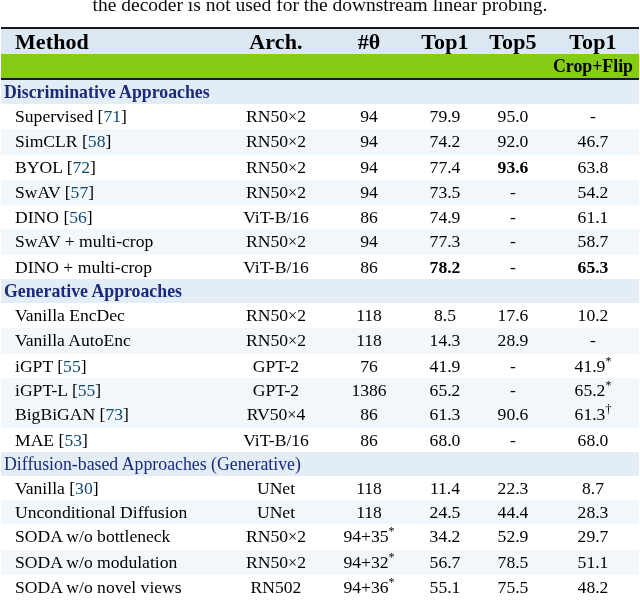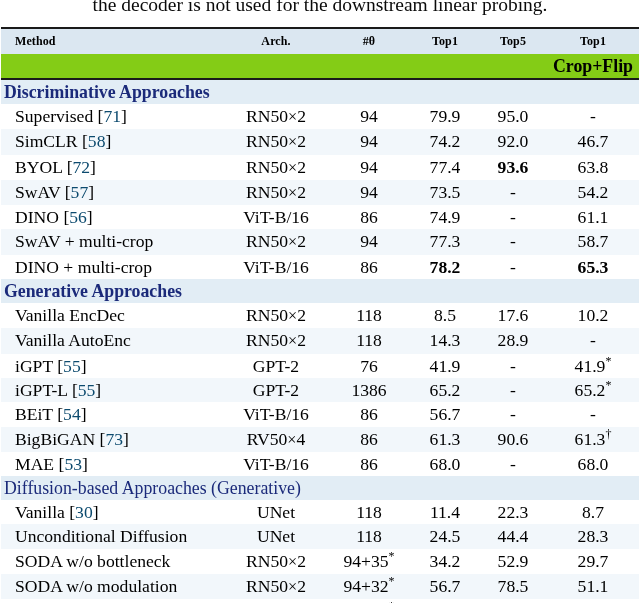--- a/index.html
+++ b/index.html
@@ -58,21 +58,21 @@
   table.results td, table.results th {
     padding: 0;
     margin: 0;
     vertical-align: baseline;
   }
 
   
   tr.head-row { background: #dbe7f1; }
   tr.head-row th {
     font-weight: bold;
-    font-size: 12px;
+    font-size: 22px;
     height: 25px;
     line-height: 25px;
     text-align: center;
     letter-spacing: 0.1px;
   }
   tr.head-row th.method-h {
     text-align: left;
     padding-left: 14px;
   }
   tr.head-sub { background: #84cc16; }
@@ -254,28 +254,20 @@
           <td><span class="">41.9</span><sup class="mark">*</sup></td>
         </tr>
         <tr class="data-row shade">
           <td class="method"><span class="">iGPT-L</span> <span>[<span class="cite">55</span>]</span></td>
           <td><span class="">GPT-2</span></td>
           <td><span class="">1386</span></td>
           <td><span class="">65.2</span></td>
           <td><span class="">-</span></td>
           <td><span class="">65.2</span><sup class="mark">*</sup></td>
         </tr>
-        <tr class="data-row ">
-          <td class="method"><span class="">BEiT</span> <span>[<span class="cite">54</span>]</span></td>
-          <td><span class="">ViT-B/16</span></td>
-          <td><span class="">86</span></td>
-          <td><span class="">56.7</span></td>
-          <td><span class="">-</span></td>
-          <td><span class="">-</span></td>
-        </tr>
         <tr class="data-row shade">
           <td class="method"><span class="">BigBiGAN</span> <span>[<span class="cite">73</span>]</span></td>
           <td><span class="">RV50<span class="times">×</span>4</span></td>
           <td><span class="">86</span></td>
           <td><span class="">61.3</span></td>
           <td><span class="">90.6</span></td>
           <td><span class="">61.3</span><sup class="mark">†</sup></td>
         </tr>
         <tr class="data-row ">
           <td class="method"><span class="">MAE</span> <span>[<span class="cite">53</span>]</span></td>

